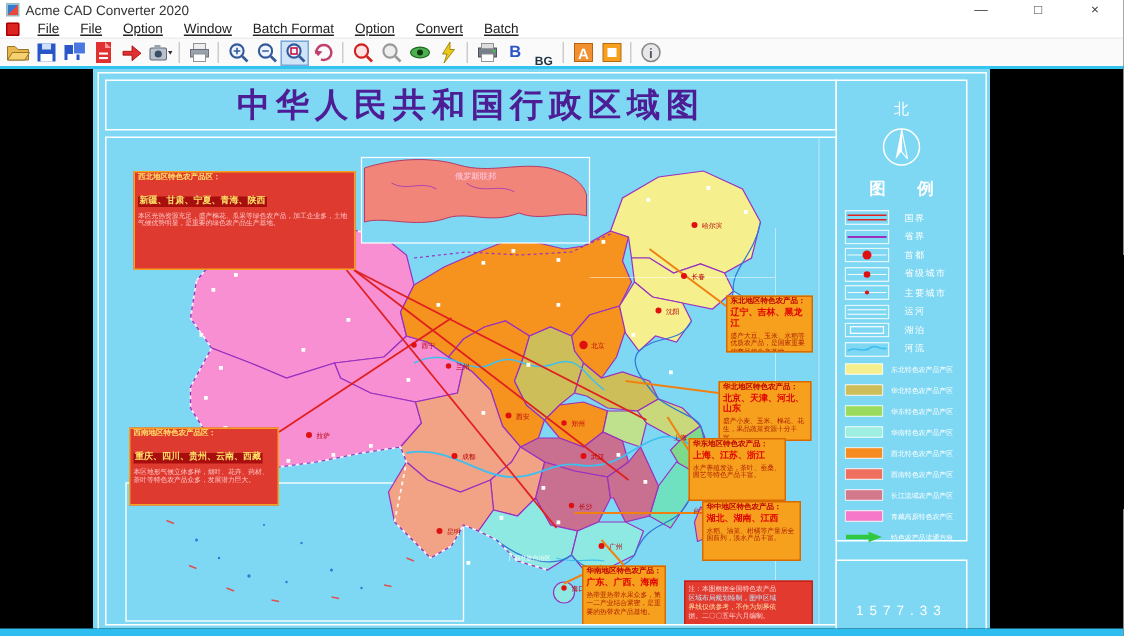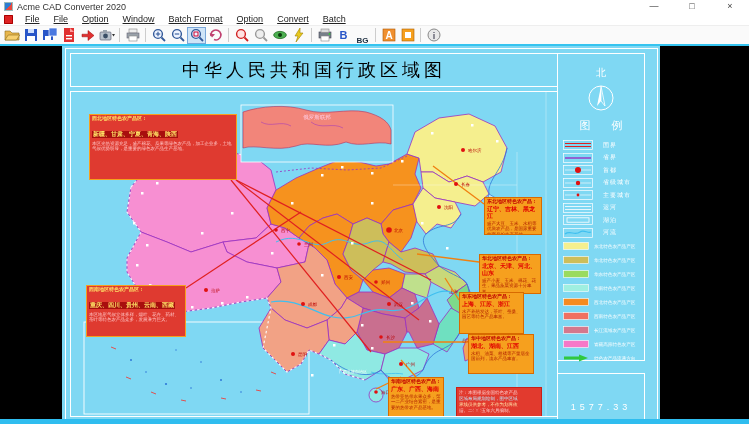--- a/index.html
+++ b/index.html
@@ -27,21 +27,21 @@
   .tsep{width:1px;height:14px;background:#ccc;margin:0 3px;flex:0 0 auto;}
   .tbtn svg{display:block;}
   .tbtn .txt{font-size:9px;font-weight:bold;color:#234;line-height:1;}
   
   .canvas{position:absolute;left:0;top:44px;width:749px;height:380px;background:#000;}
   .topline{position:absolute;left:0;top:0;width:749px;height:2px;background:#35c4f0;}
   .sheet{position:absolute;left:62px;top:2px;width:598px;height:373px;background:#7fd8f3;overflow:hidden;}
   .outer-frame{position:absolute;left:3px;top:2px;width:591px;height:380px;border:1px solid #fff;}
   .title-box{position:absolute;left:8px;top:7px;width:486px;height:32px;border:1px solid #fff;
     display:flex;align-items:center;justify-content:center;}
-  .map-title{color:#000000;font-size:18px;font-weight:normal;letter-spacing:4px;}
+  .map-title{color:#4c1d95;font-size:22px;font-weight:bold;letter-spacing:4px;}
   .map-frame{position:absolute;left:8px;top:45px;width:486px;height:324px;border:1px solid #fff;overflow:hidden;}
   .map-svg{position:absolute;left:0;top:0;}
   
   .callout{position:absolute;box-sizing:border-box;line-height:1.18;overflow:hidden;padding:1px 2px;}
   .callout.red{background:#df3a30;border:1px solid #f6a01e;}
   .callout.orange{background:#f6a01e;border:1px solid #d86a00;}
   .co-head{font-size:5px;font-weight:bold;}
   .red .co-head{color:#ffe066;}
   .orange .co-head{color:#c00000;}
   .co-chips{font-size:6px;font-weight:bold;margin:1px 0;}
@@ -52,21 +52,21 @@
   .orange .co-body{color:#b02000;}
   .notes{position:absolute;left:385px;top:295px;width:86px;height:72px;background:#e23a2e;
     border:1px solid #c82018;box-sizing:border-box;padding:2px;line-height:1.3;overflow:hidden;}
   .notes div{font-size:4.5px;}
   .nl0,.nl3{color:#ffd2d2;} .nl1{color:#bfe8ff;} .nl2{color:#ffe2a8;}
   
   .legend-panel{position:absolute;left:495px;top:7px;width:88px;height:308px;border:1px solid #fff;
     box-sizing:border-box;color:#fff;}
   .lg-north{text-align:center;font-size:10px;margin-top:12px;}
   .lg-compass{display:block;margin:2px auto 0;}
-  .lg-title{text-align:center;font-size:11px;font-weight:normal;letter-spacing:9px;margin:4px 0 6px 9px;}
+  .lg-title{text-align:center;font-size:11px;font-weight:bold;letter-spacing:9px;margin:4px 0 6px 9px;}
   .lg-row{display:flex;align-items:center;height:12.5px;padding-left:5px;}
   .lg-row.r{height:14px;}
   .lg-label{font-size:6px;margin-left:10px;letter-spacing:1px;white-space:nowrap;}
   .lg-rlabel{font-size:5px;margin-left:5px;white-space:nowrap;transform:scale(.92);transform-origin:left center;}
   .date-box{position:absolute;left:495px;top:327px;width:88px;height:60px;border:1px solid #fff;
     box-sizing:border-box;color:#fff;text-align:center;padding-top:28px;font-size:9px;letter-spacing:4px;}
   .bottom-strip{position:absolute;left:0;bottom:0;width:749px;height:5px;background:#2fbdef;}
 </style>
 </head>
 <body>

